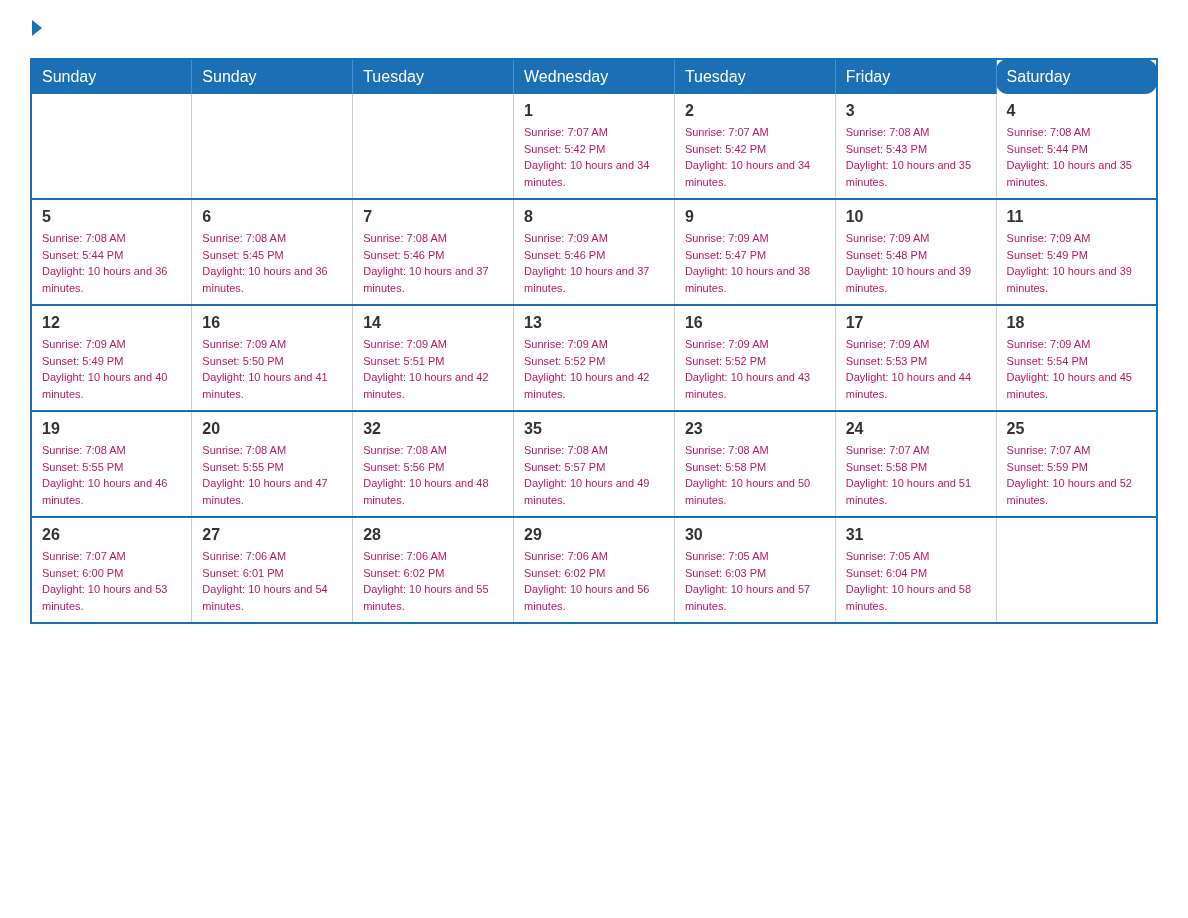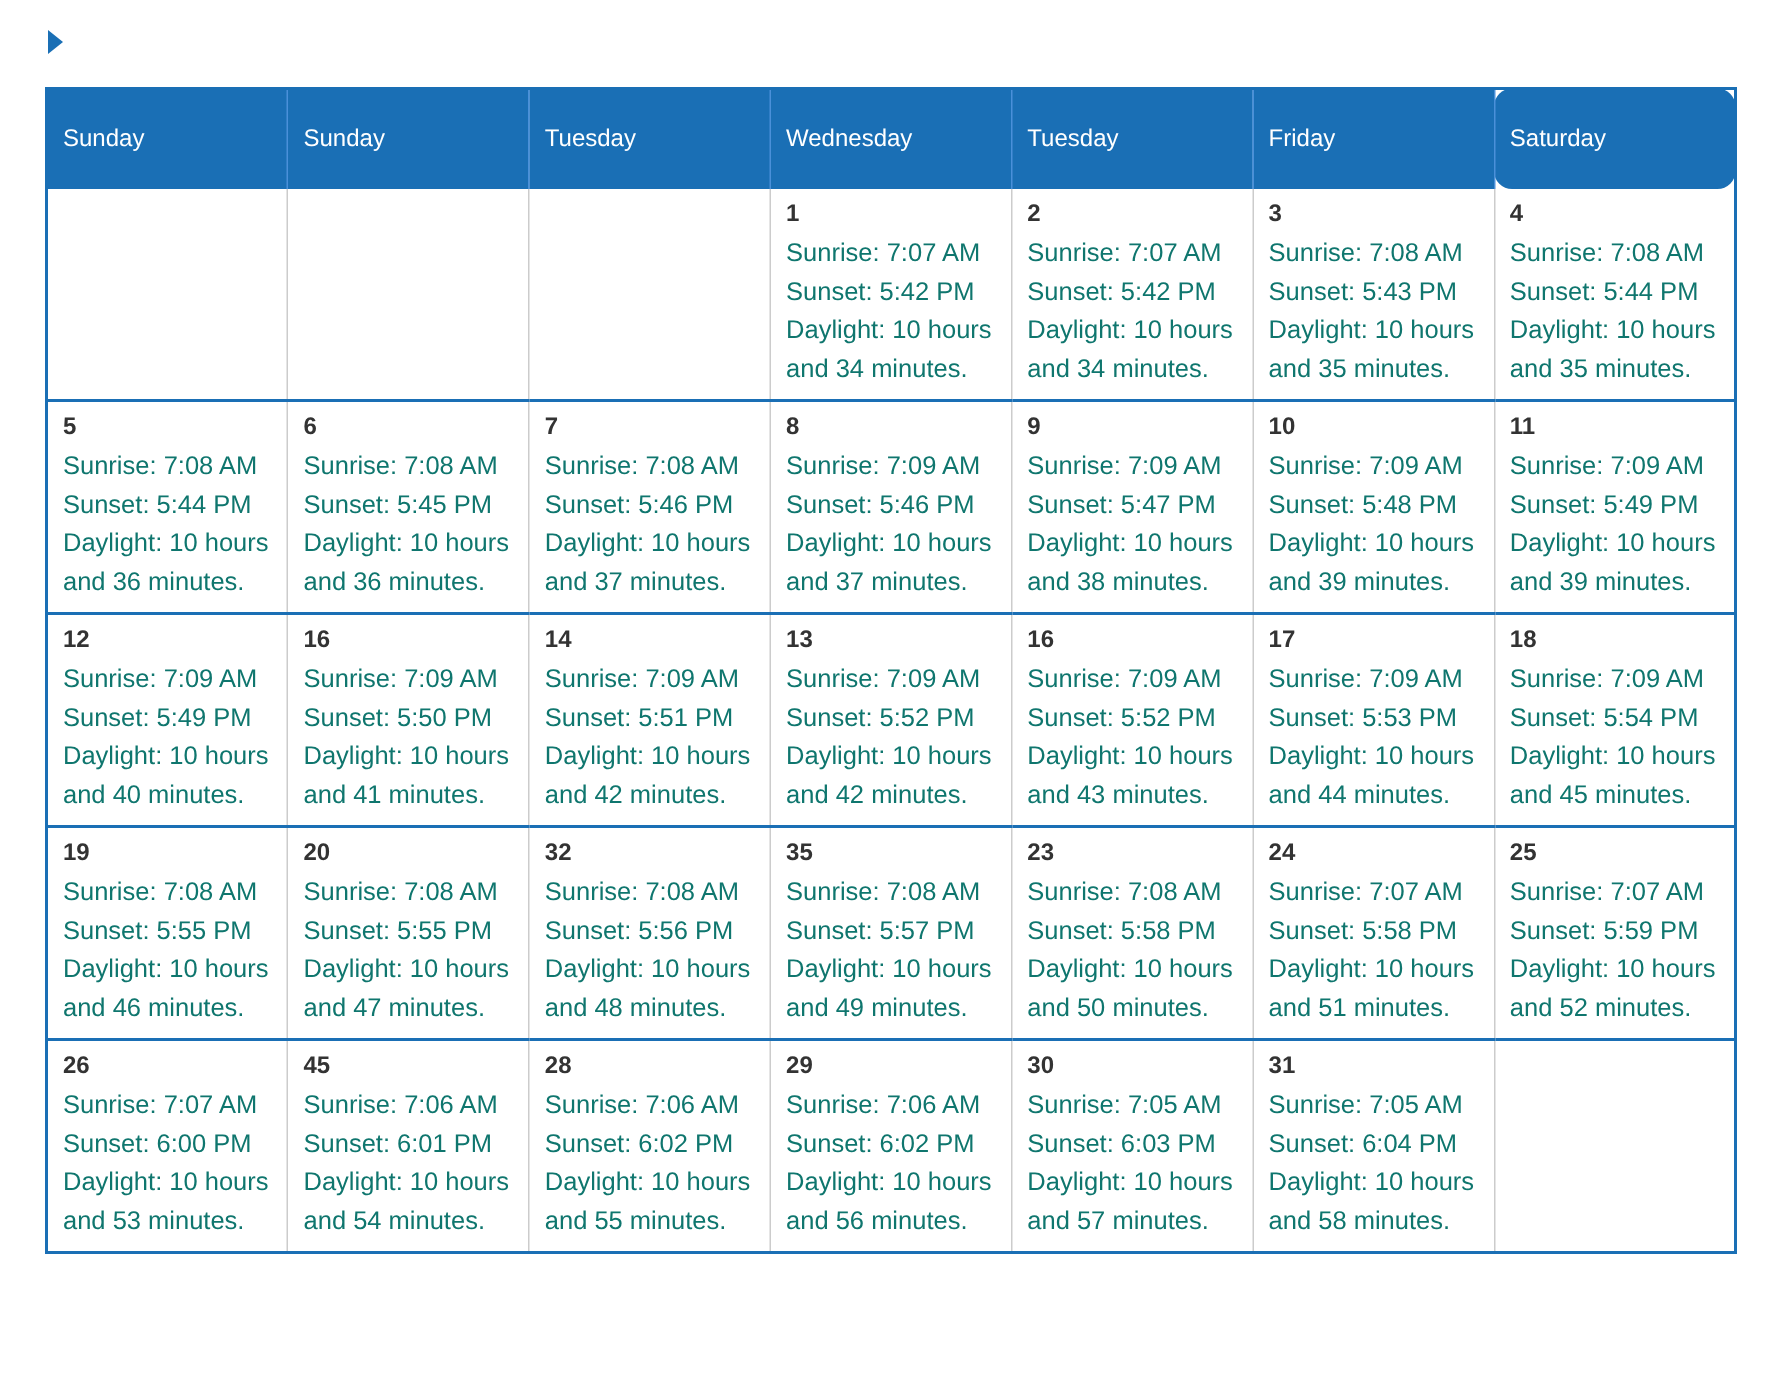--- a/index.html
+++ b/index.html
@@ -67,21 +67,21 @@
     .calendar {
       width: 100%;
       border-collapse: collapse;
       border: 2px solid #1a6fb5;
     }
     .calendar thead tr th {
       background-color: #1a6fb5;
       color: #fff;
       font-size: 16px;
       font-weight: normal;
-      padding: 24px 10px;
+      padding: 8px 10px;
       text-align: left;
       border-right: 1px solid #4a90d9;
     }
     .calendar thead tr th:last-child {
       border-right: none;
       border-radius: 12px;
     }
     .calendar tbody tr td {
       vertical-align: top;
       padding: 8px 10px;
@@ -99,22 +99,22 @@
       border-bottom: none;
     }
     .day-number {
       font-size: 16px;
       font-weight: bold;
       color: #333;
       display: block;
       margin-bottom: 4px;
     }
     .day-info {
-      font-size: 17px;
-      color: #0f766e;
+      font-size: 11px;
+      color: #be185d;
       line-height: 1.5;
     }
     .empty-cell {
       background: #fff;
     }
   </style>
 </head>
 <body>
 
 <div class="header">
@@ -308,21 +308,21 @@
         </td>
       </tr>
       <tr>
         <td>
           <span class="day-number">26</span>
           <div class="day-info" style="white-space: pre-line;">Sunrise: 7:07 AM
 Sunset: 6:00 PM
 Daylight: 10 hours and 53 minutes.</div>
         </td>
         <td>
-          <span class="day-number">45</span>
+          <span class="day-number">27</span>
           <div class="day-info" style="white-space: pre-line;">Sunrise: 7:06 AM
 Sunset: 6:01 PM
 Daylight: 10 hours and 54 minutes.</div>
         </td>
         <td>
           <span class="day-number">28</span>
           <div class="day-info" style="white-space: pre-line;">Sunrise: 7:06 AM
 Sunset: 6:02 PM
 Daylight: 10 hours and 55 minutes.</div>
         </td>

